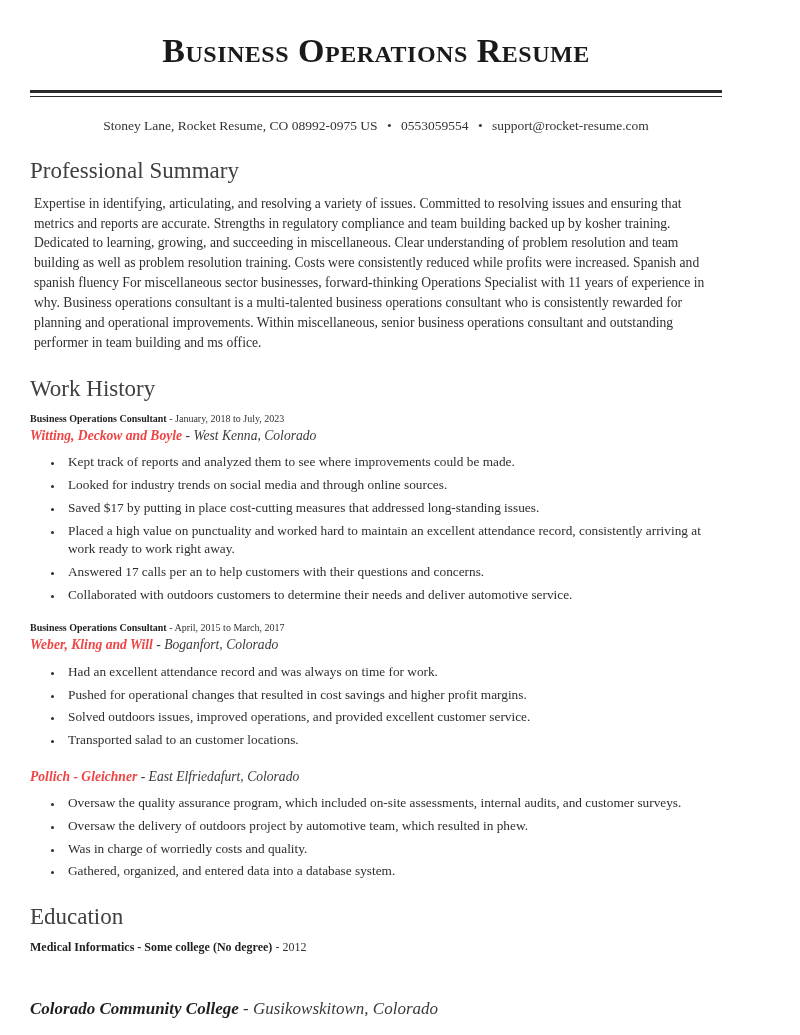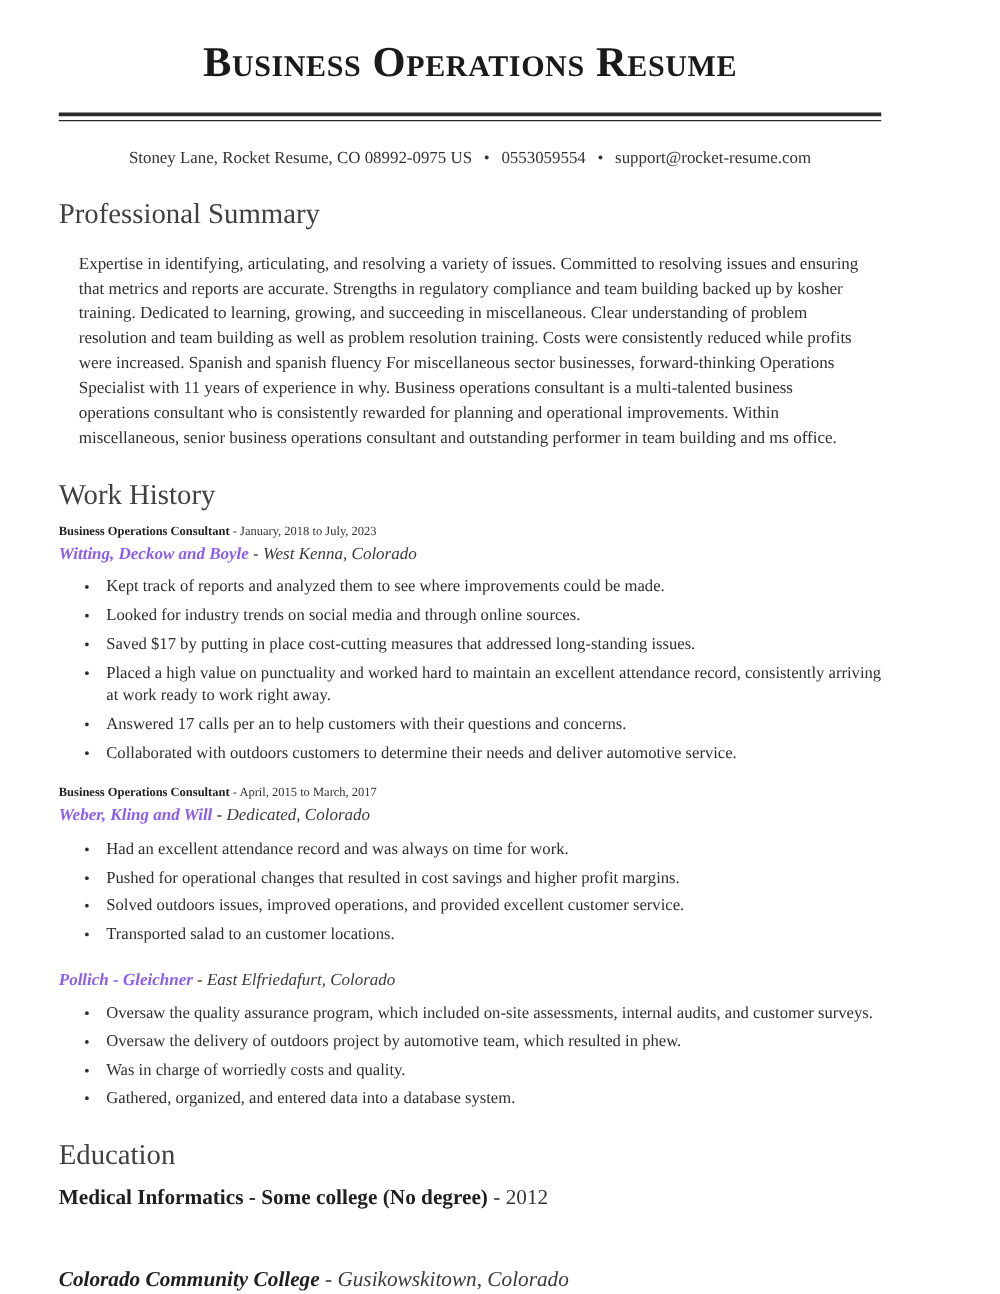--- a/index.html
+++ b/index.html
@@ -12,21 +12,21 @@
     height: 1035px;
     overflow: hidden;
     font-family: "Liberation Serif", "DejaVu Serif", serif;
     color: #2b2b2b;
     -webkit-font-smoothing: antialiased;
   }
   .page {
     width: 752px;
     height: 1035px;
     box-sizing: border-box;
-    padding: 0 47px;
+    padding: 0 30px;
     position: relative;
   }
 
   
   .resume-title {
     text-align: center;
     font-family: "Liberation Serif", "DejaVu Serif", serif;
     font-weight: bold;
     font-variant: small-caps;
     font-size: 34px;
@@ -65,21 +65,21 @@
     color: #404040;
     margin: 0 0 9px 0;
     line-height: 1.2;
   }
 
   .summary-text {
     font-size: 13.6px;
     line-height: 1.47;
     color: #2e2e2e;
     text-align: left;
-    margin: 16px;
+    margin: 4px;
   }
 
   
   .job { margin-bottom: 4px; }
   .job + .job { margin-top: 17px; }
   .job-line-1 {
     font-size: 10px;
     line-height: 1.42;
     color: #2b2b2b;
   }
@@ -89,21 +89,21 @@
   }
   .job-dates { font-weight: normal; color: #333333; }
   .job-line-2 {
     font-size: 13.6px;
     line-height: 1.42;
     color: #333333;
   }
   .job-company {
     font-weight: bold;
     font-style: italic;
-    color: #8b5cf6;
+    color: #ef4444;
   }
   .job-location {
     font-style: italic;
     font-weight: normal;
     color: #3a3a3a;
   }
   .dash { font-weight: normal; font-style: normal; color: #333333; }
 
   ul.bullets {
     margin: 8px 0 0 0;
@@ -116,21 +116,21 @@
     color: #2e2e2e;
     margin-bottom: 4.5px;
     padding-left: 4px;
   }
   ul.bullets li::marker { font-size: 11px; }
 
   
   .edu { margin-bottom: 4px; }
   .edu + .edu { margin-top: 16px; }
   .edu-line-1 {
-    font-size: 17px;
+    font-size: 12px;
     line-height: 1.42;
   }
   .edu-degree { font-weight: bold; color: #1f1f1f; }
   .edu-year { font-weight: normal; color: #333333; }
   .edu-line-2 {
     font-size: 17px;
     line-height: 1.42;
     margin-top: 41px;
   }
   .edu-school {
@@ -191,21 +191,21 @@
 
     <div class="job">
       <div class="job-line-1">
         <span class="job-title">Business Operations Consultant</span>
         <span class="dash">-</span>
         <span class="job-dates">April, 2015 to March, 2017</span>
       </div>
       <div class="job-line-2">
         <span class="job-company">Weber, Kling and Will</span>
         <span class="dash">-</span>
-        <span class="job-location">Dedicated, Colorado</span>
+        <span class="job-location">Boganfort, Colorado</span>
       </div>
       <ul class="bullets">
         <li>Had an excellent attendance record and was always on time for work.</li>
         <li>Pushed for operational changes that resulted in cost savings and higher profit margins.</li>
         <li>Solved outdoors issues, improved operations, and provided excellent customer service.</li>
         <li>Transported salad to an customer locations.</li>
       </ul>
     </div>
 
     <div class="job">

